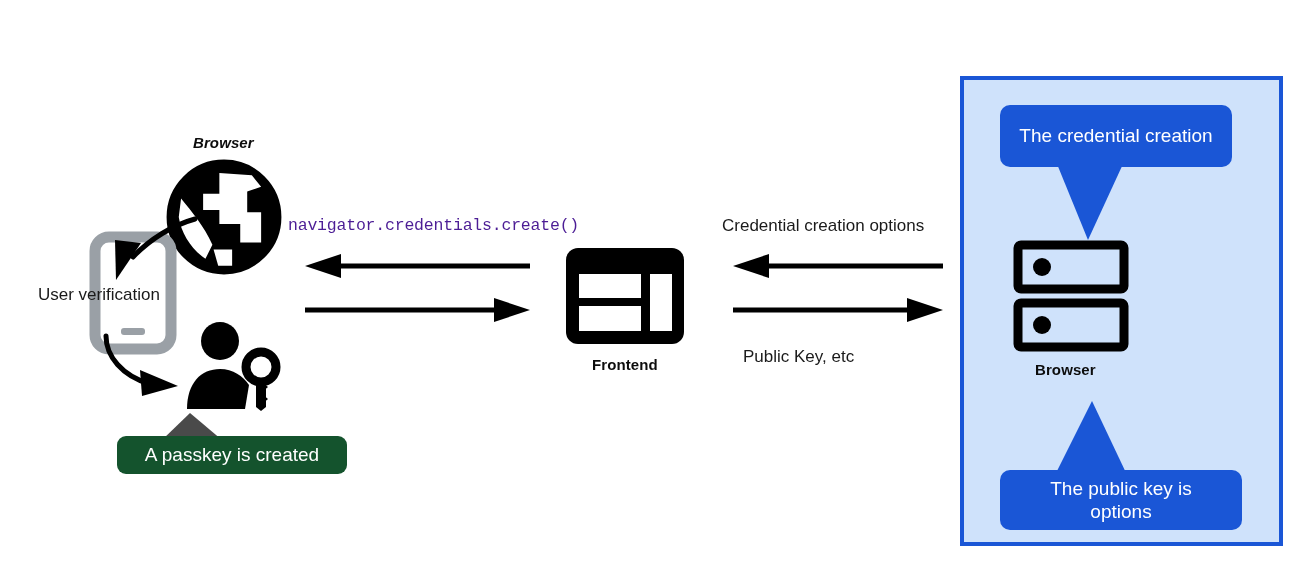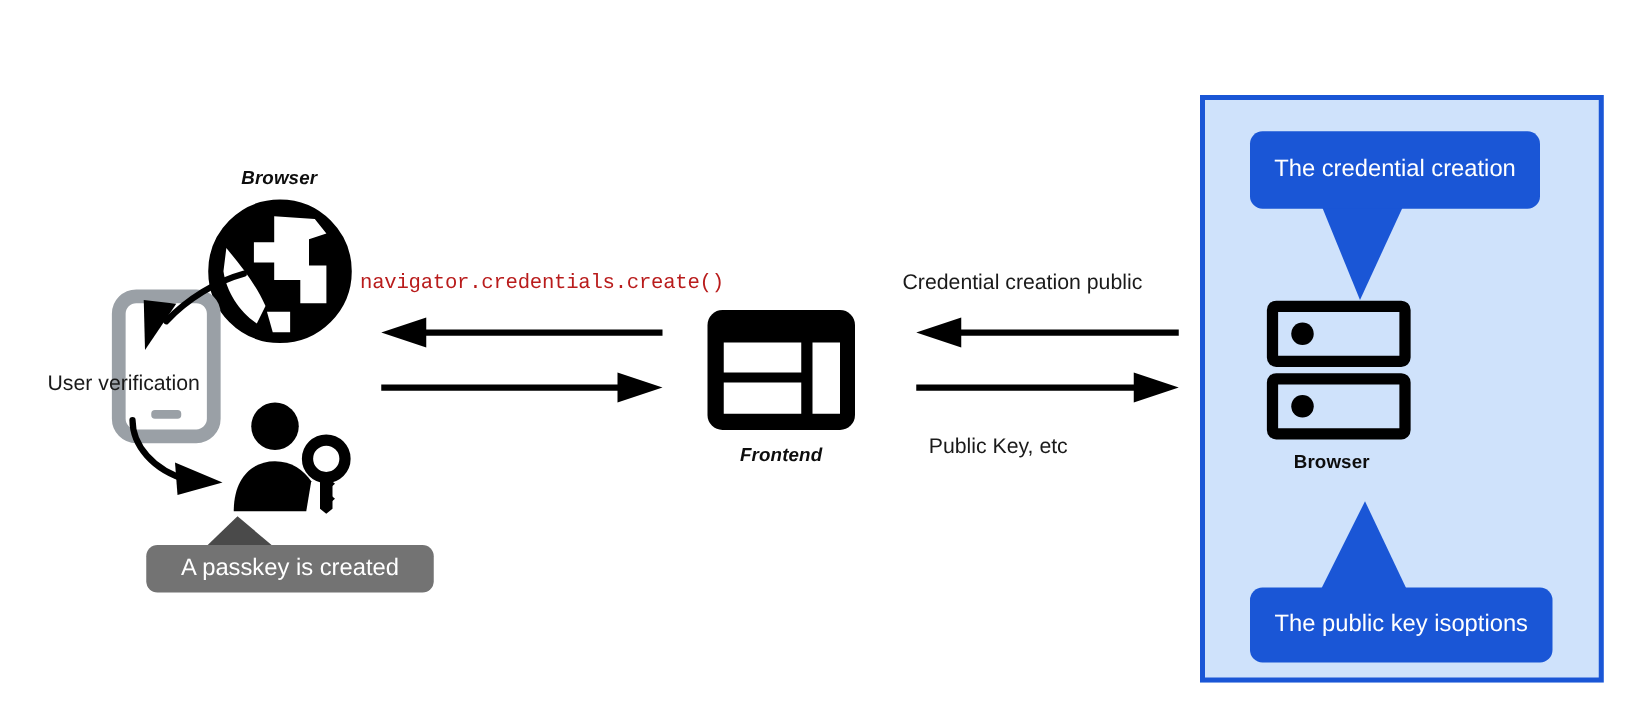--- a/index.html
+++ b/index.html
@@ -33,21 +33,21 @@
     font-family: "Liberation Sans", sans-serif;
     font-weight: normal;
     font-size: 17px;
     color: #1a1a1a;
     white-space: nowrap;
   }
   .label-mono {
     font-family: "Liberation Mono", "DejaVu Sans Mono", monospace;
     font-weight: normal;
     font-size: 16.5px;
-    color: #b91c1c;
+    color: #4c1d95;
     white-space: nowrap;
     letter-spacing: -0.2px;
   }
 
   
   .backend-panel {
     border: 4px solid #1a56d6;
     background: #cfe2fb;
     box-sizing: border-box;
   }
@@ -60,21 +60,21 @@
     align-items: center;
     justify-content: center;
     text-align: center;
     color: #ffffff;
     font-family: "Liberation Sans", sans-serif;
     font-size: 19px;
     line-height: 1.22;
     padding: 6px 14px;
   }
   .callout-blue { background: #1a56d6; }
-  .callout-gray { background: #737373; border-radius: 9px; font-size: 19px; }
+  .callout-gray { background: #14532d; border-radius: 9px; font-size: 19px; }
 
   svg { display: block; overflow: visible; }
 </style>
 </head>
 <body>
 
 <div id="canvas">
 
   <div class="abs backend-panel" style="left:960px; top:60px; width:323px; height:470px;"></div>
 
@@ -92,21 +92,21 @@
     <rect x="3" y="61" width="106" height="44" rx="3" fill="none" stroke="#000000" stroke-width="9"></rect>
     <circle cx="27" cy="83" r="9" fill="#000000"></circle>
   </svg>
 
   <div class="abs label-bold" style="left:1035px; top:345px;">Browser</div>
 
   <svg class="abs" style="left:1050px; top:385px; width:120px; height:78px;" viewBox="0 0 120 78">
     <polygon points="42,0 78,76 4,76" fill="#1a56d6"></polygon>
   </svg>
 
-  <div class="abs callout callout-blue" style="left:1000px; top:454px; width:242px; height:60px; flex-direction:row;">
+  <div class="abs callout callout-blue" style="left:1000px; top:454px; width:242px; height:60px; flex-direction:column;">
     <span>The public key is</span>
     <span>options</span>
   </div>
 
   <div class="abs label-bold" style="left:193px; top:118px;font-style:italic;">Browser</div>
 
   <svg class="abs" style="left:166px; top:143px; width:116px; height:116px;" viewBox="0 0 100 100">
     <circle cx="50" cy="50" r="44" fill="none" stroke="#000000" stroke-width="11"></circle>
     <path d="M50 6 A44 44 0 0 1 94 50 A44 44 0 0 1 50 94 A44 44 0 0 1 6 50 A44 44 0 0 1 50 6 Z" fill="#000000"></path>
     <path d="M13 34 C22 45, 33 58, 40 74 L34 86 C22 78, 13 64, 11 50 Z" fill="#ffffff"></path>
@@ -117,21 +117,21 @@
   <svg class="abs" style="left:90px; top:216px; width:86px; height:122px;" viewBox="0 0 86 122">
     <rect x="5" y="5" width="76" height="112" rx="14" ry="14" fill="none" stroke="#9aa0a6" stroke-width="11"></rect>
     <rect x="31" y="96" width="24" height="7" rx="3" fill="#9aa0a6"></rect>
   </svg>
 
   <svg class="abs" style="left:95px; top:195px; width:110px; height:80px;" viewBox="0 0 110 80">
     <path d="M100 8 C78 14, 55 28, 38 46" fill="none" stroke="#000000" stroke-width="5" stroke-linecap="round"></path>
     <polygon points="46,32 21,69 20,29" fill="#000000"></polygon>
   </svg>
 
-  <div class="abs label-plain" style="left:38px; top:281px; font-size:17px;">User verification</div>
+  <div class="abs label-plain" style="left:38px; top:269px; font-size:17px;">User verification</div>
 
   <svg class="abs" style="left:100px; top:318px; width:110px; height:68px;" viewBox="0 0 110 68">
     <path d="M6 2 C6 22, 22 42, 50 50" fill="none" stroke="#000000" stroke-width="5" stroke-linecap="round"></path>
     <polygon points="40,36 78,52 42,62" fill="#000000"></polygon>
   </svg>
 
   <svg class="abs" style="left:185px; top:305px; width:98px; height:88px;" viewBox="0 0 98 88">
     <circle cx="35" cy="20" r="19" fill="#000000"></circle>
     <path d="M2 88 C2 62, 16 48, 35 48 C48 48, 58 55, 64 64 L60 88 Z" fill="#000000"></path>
     <circle cx="76" cy="46" r="15" fill="none" stroke="#000000" stroke-width="9"></circle>
@@ -158,23 +158,23 @@
   </svg>
 
 
   <svg class="abs" style="left:566px; top:232px; width:118px; height:96px;" viewBox="0 0 118 96">
     <rect x="0" y="0" width="118" height="96" rx="12" ry="12" fill="#000000"></rect>
     <rect x="13" y="26" width="62" height="24" fill="#ffffff"></rect>
     <rect x="13" y="58" width="62" height="25" fill="#ffffff"></rect>
     <rect x="84" y="26" width="22" height="57" fill="#ffffff"></rect>
   </svg>
 
-  <div class="abs label-bold" style="left:592px; top:340px;font-style:italic;">Frontend</div>
+  <div class="abs label-bold" style="left:592px; top:340px;">Frontend</div>
 
-  <div class="abs label-plain" style="left:722px; top:200px;">Credential creation public</div>
+  <div class="abs label-plain" style="left:722px; top:200px;">Credential creation options</div>
 
   <svg class="abs" style="left:733px; top:240px; width:210px; height:20px;" viewBox="0 0 210 20">
     <line x1="30" y1="10" x2="210" y2="10" stroke="#000000" stroke-width="5"></line>
     <polygon points="0,10 36,-2 36,22" fill="#000000"></polygon>
   </svg>
 
   <svg class="abs" style="left:733px; top:284px; width:210px; height:20px;" viewBox="0 0 210 20">
     <line x1="0" y1="10" x2="180" y2="10" stroke="#000000" stroke-width="5"></line>
     <polygon points="210,10 174,-2 174,22" fill="#000000"></polygon>
   </svg>

